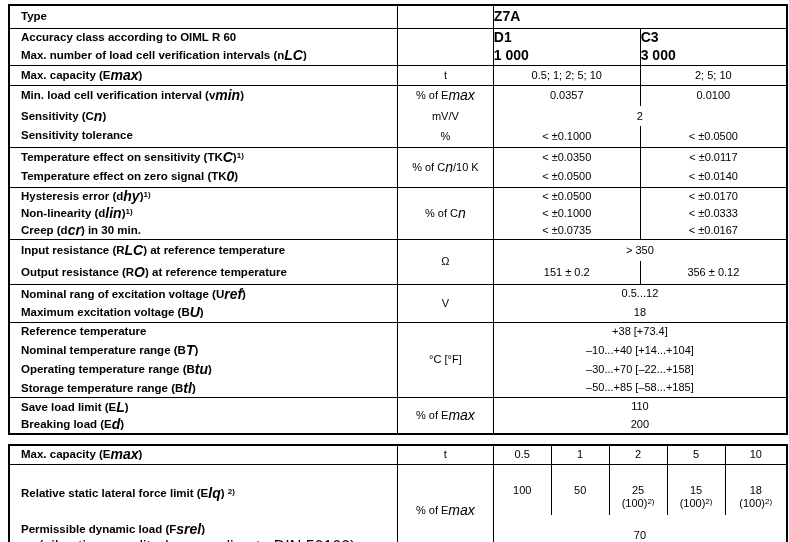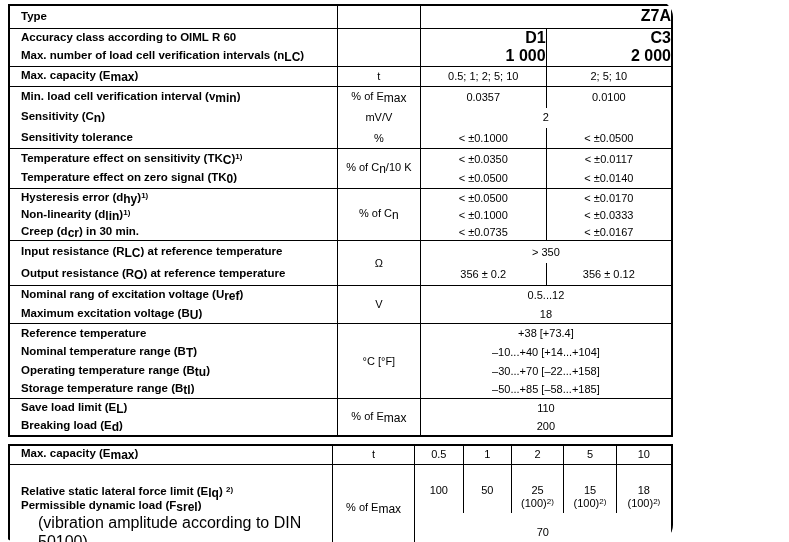--- a/index.html
+++ b/index.html
@@ -2,38 +2,38 @@
 <html style="--bd: #000000; --tx: #000000; --bg: #ffffff;"><head>
 <meta charset="utf-8">
 <style>
   :root { --bd:#000000; --tx:#000000; --bg:#ffffff; }
   * { box-sizing:border-box; }
   html,body { margin:0; padding:0; }
   body {
     width:789px; height:542px; background:var(--bg);
     font-family:"Liberation Sans","DejaVu Sans",sans-serif; color:var(--tx);
   }
-  .page { position:relative; width:673px; height:542px; overflow:hidden; background:var(--bg);border-radius:17px; }
+  .page { position:relative; width:788px; height:542px; overflow:hidden; background:var(--bg); }
   table.spec {
     position:absolute; left:8px; border-collapse:collapse; table-layout:fixed;
     border:2px solid var(--bd); background:var(--bg);
   }
   #t1 { top:4px; }
   #t2 { top:444px; }
   td { padding:0; font-size:11px; line-height:1.18; vertical-align:middle; color:var(--tx); }
   td.lbl { font-weight:bold; font-size:11.5px; text-align:left; padding-left:11px; padding-right:4px; }
   td.c  { border-left:1px solid var(--bd); }
   tr.sec > td { border-top:1.5px solid var(--bd); }
   td.u, td.val { text-align:center; font-weight:normal; }
-  td.hdr { text-align:right; font-weight:bold; font-size:16px;margin-left:25px; }
+  td.hdr { text-align:left; font-weight:bold; font-size:14px;margin-left:25px; }
   td.vtop { vertical-align:top; padding-top:20px; }
   .v2 { line-height:11px; }
-  sub { font-size:12px; vertical-align:-1.5px; }
+  sub { font-size:14px; vertical-align:-1.5px;font-style:italic; }
   sup { font-size:8px; vertical-align:3px; }
-  .lbl-block2 { }
+  .lbl-block2 { margin-top:20px; }
   .lbl-note { font-weight:normal; font-size:16px; padding-left:17px; }
 </style>
 </head>
 <body>
 
 <div class="page">
 
   <table class="spec" id="t1">
     <colgroup>
       <col style="width:389px">
@@ -49,21 +49,21 @@
     </tr>
     <tr class="sec" style="height:19px">
       <td class="lbl">Accuracy class according to OIML R 60</td>
       <td class="c u" rowspan="2"></td>
       <td class="c hdr">D1</td>
       <td class="c hdr">C3</td>
     </tr>
     <tr style="height:18px">
       <td class="lbl">Max. number of load cell verification intervals (n<sub>LC</sub>)</td>
       <td class="c hdr">1 000</td>
-      <td class="c hdr">2 000</td>
+      <td class="c hdr">3 000</td>
     </tr>
     <tr class="sec" style="height:20px">
       <td class="lbl">Max. capacity (E<sub>max</sub>)</td>
       <td class="c u">t</td>
       <td class="c val">0.5; 1; 2; 5; 10</td>
       <td class="c val">2; 5; 10</td>
     </tr>
     <tr class="sec" style="height:21px">
       <td class="lbl">Min. load cell verification interval (v<sub>min</sub>)</td>
       <td class="c u">% of E<sub>max</sub></td>
@@ -108,21 +108,21 @@
       <td class="c val">&lt; ±0.0735</td>
       <td class="c val">&lt; ±0.0167</td>
     </tr>
     <tr class="sec" style="height:22px">
       <td class="lbl">Input resistance (R<sub>LC</sub>) at reference temperature</td>
       <td class="c u" rowspan="2">Ω</td>
       <td class="c val" colspan="2">&gt; 350</td>
     </tr>
     <tr style="height:23px">
       <td class="lbl">Output resistance (R<sub>O</sub>) at reference temperature</td>
-      <td class="c val">356 ± 0.2</td>
+      <td class="c val">151 ± 0.2</td>
       <td class="c val">356 ± 0.12</td>
     </tr>
     <tr class="sec" style="height:19px">
       <td class="lbl">Nominal rang of excitation voltage (U<sub>ref</sub>)</td>
       <td class="c u" rowspan="2">V</td>
       <td class="c val" colspan="2">0.5...12</td>
     </tr>
     <tr style="height:19px">
       <td class="lbl">Maximum excitation voltage (B<sub>U</sub>)</td>
       <td class="c val" colspan="2">18</td>

